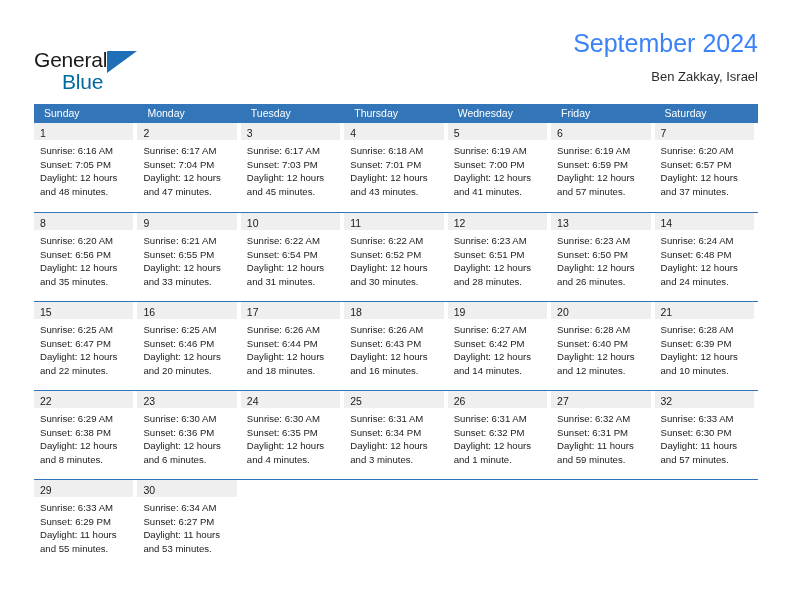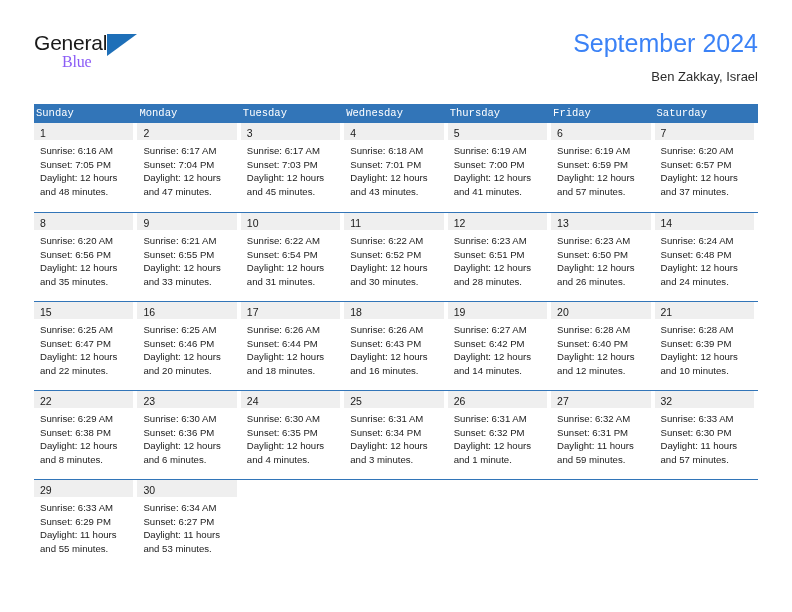--- a/index.html
+++ b/index.html
@@ -25,21 +25,21 @@
   .header {
     position: absolute;
     left: 34px;
     top: 28px;
     right: 34px;
     height: 70px;
   }
   .logo {
     position: absolute;
     left: 0;
-    top: 3px;
+    top: 20px;
     width: 115px;
     height: 52px;
   }
   .logo-general {
     position: absolute;
     left: 0;
     top: 0;
     font-size: 21px;
     letter-spacing: -0.2px;
     color: #1a1a1a;
@@ -51,24 +51,24 @@
     top: 3px;
     width: 0;
     height: 0;
     border-left: 30px solid #1e6fb8;
     border-bottom: 22px solid transparent;
   }
   .logo-blue {
     position: absolute;
     left: 28px;
     top: 22px;
-    font-size: 16px;
+    font-size: 21px;
     letter-spacing: -0.2px;
-    color: #8b5cf6;
-    font-family: Liberation Serif, serif;
+    color: #0369a1;
+    font-family: Liberation Sans, sans-serif;
   }
   .title-block {
     position: absolute;
     right: 0;
     top: 0;
     text-align: right;
   }
   .cal-title {
     font-size: 25px;
     color: #3b82f6;
@@ -93,24 +93,23 @@
   .week-head {
     display: flex;
     background: #3275b8;
     height: 19px;
   }
   .week-head .dow {
     flex: 1 1 0;
     color: #ffffff;
     font-size: 10.5px;
     line-height: 19px;
-    padding-left: 2px;
+    padding-left: 10px;
     box-sizing: border-box;
     white-space: nowrap;
-    font-family: Liberation Mono, monospace;
   }
   .week {
     display: flex;
     border-top: 1.5px solid #3275b8;
     height: 89px;
     box-sizing: border-box;
   }
   .week.first {
     border-top: none;
     height: 89px;
@@ -164,22 +163,22 @@
       <div class="cal-subtitle">Ben Zakkay, Israel</div>
     </div>
 
   </div>
 
   <div class="calendar">
     <div class="week-head" id="weekday-header-row">
         <div class="dow">Sunday</div>
         <div class="dow">Monday</div>
         <div class="dow">Tuesday</div>
+        <div class="dow">Thursday</div>
         <div class="dow">Wednesday</div>
-        <div class="dow">Thursday</div>
         <div class="dow">Friday</div>
         <div class="dow">Saturday</div>
       </div>
     <div id="weeks-container">
         <div class="week first">
           <div class="cell">
             <div class="daynum-band"><span class="daynum">1</span></div>
             <div class="cell-body">
               <div class="line">Sunrise: 6:16 AM</div>
               <div class="line">Sunset: 7:05 PM</div>

